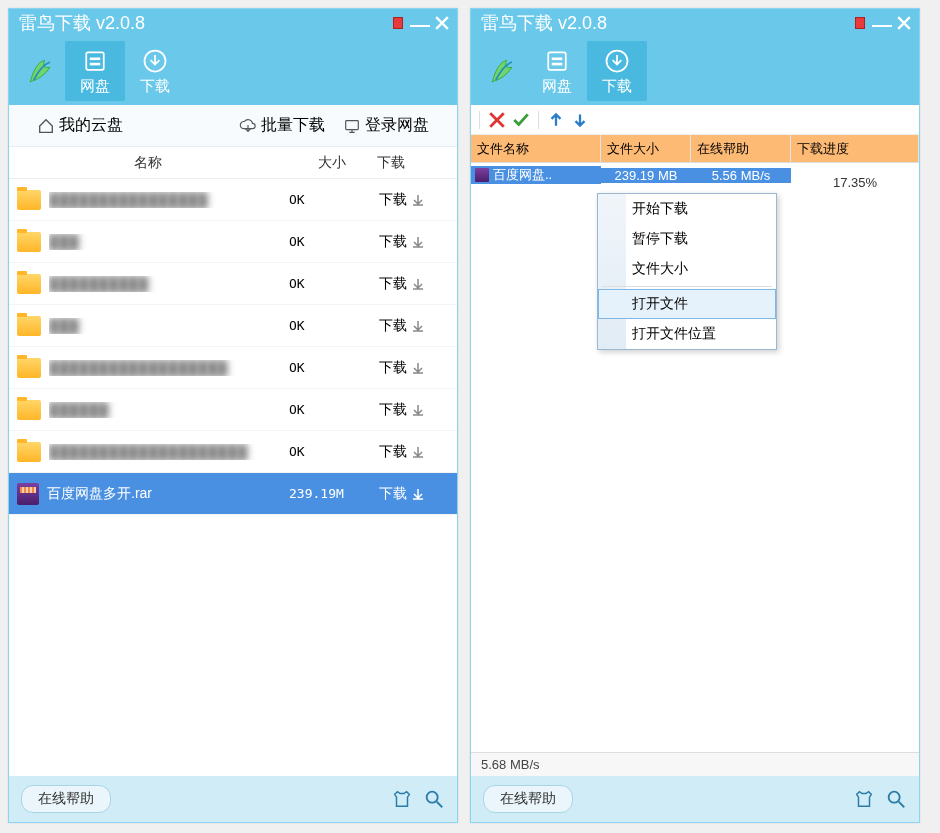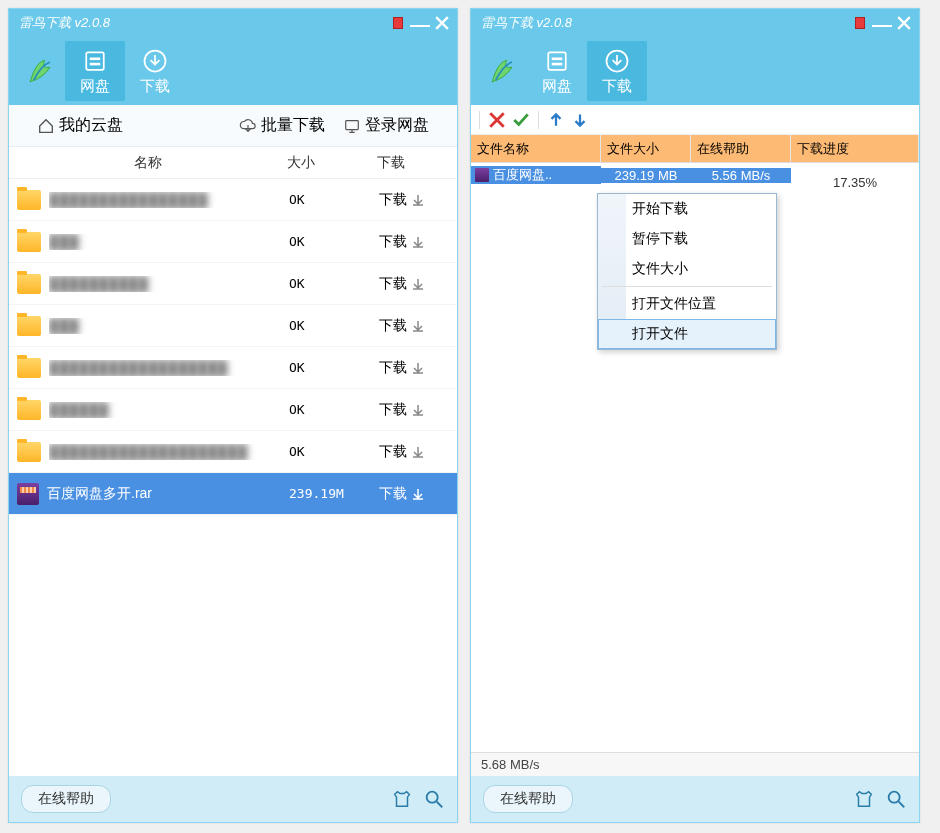--- a/index.html
+++ b/index.html
@@ -16,22 +16,21 @@
   box-shadow: 0 0 2px rgba(0,0,0,0.1);
 }
 
 .titlebar {
   background: #6ac9ea;
   height: 28px;
   display: flex;
   align-items: center;
   padding: 0 6px;
   color: #fff;
-  font-size: 13px;
-  font-style: italic;
+  font-size: 18px;
 }
 .titlebar .title { flex: 1; padding-left: 4px; }
 .titlebar .tb-icon {
   width: 14px; height: 14px; margin: 0 2px;
   display: inline-flex; align-items: center; justify-content: center;
 }
 .tb-red { width: 10px; height: 12px; background: #e83a3a; border: 1px solid #b02020; }
 .tb-min { width: 20px; height: 2px; background: #fff; margin-top: 6px; }
 .tb-close svg { width: 14px; height: 14px; }
 
@@ -78,21 +77,21 @@
   display: flex; align-items: center; padding: 0 6px; gap: 6px;
 }
 .toolbar2 .ico { width: 18px; height: 18px; display: flex; align-items: center; justify-content: center; }
 .toolbar2 .sep { width: 1px; height: 18px; background: #ddd; margin: 0 2px; }
 
 .col-header {
   height: 32px; display: flex; align-items: center;
   font-size: 14px; color: #333; border-bottom: 1px solid #eee;
 }
 .col-header .col-name { flex: 1; text-align: center; }
-.col-header .col-size { width: 90px; text-align: left; }
+.col-header .col-size { width: 90px; text-align: center; }
 .col-header .col-dl { width: 80px; text-align: left; }
 
 .file-list { flex: 1; overflow: auto; }
 .file-row {
   height: 42px; display: flex; align-items: center;
   padding: 0 8px; font-size: 14px;
   border-bottom: 1px solid #f4f4f4;
 }
 .file-row.selected { background: #4a90e2; color: #fff; }
 .folder-icon {
@@ -459,22 +458,22 @@
   </div>
 
   <div style="flex:1; position:relative">
     <div class="context-menu" id="right-ctx" style="left:126px; top:-6px; width:180px;">
       <div class="cm-gutter"></div>
       <div class="cm-items" id="right-ctx-items">
           <div class="cm-item">开始下载</div>
           <div class="cm-item">暂停下载</div>
           <div class="cm-item">文件大小</div>
           <div class="cm-sep"></div>
+          <div class="cm-item hover">打开文件</div>
           <div class="cm-item">打开文件位置</div>
-          <div class="cm-item hover">打开文件</div>
         </div>
     </div>
   </div>
 
   <div class="statusbar">
     <span>5.68 MB/s</span>
   </div>
 
   <div class="bottombar">
     <div class="help-btn">在线帮助</div>

